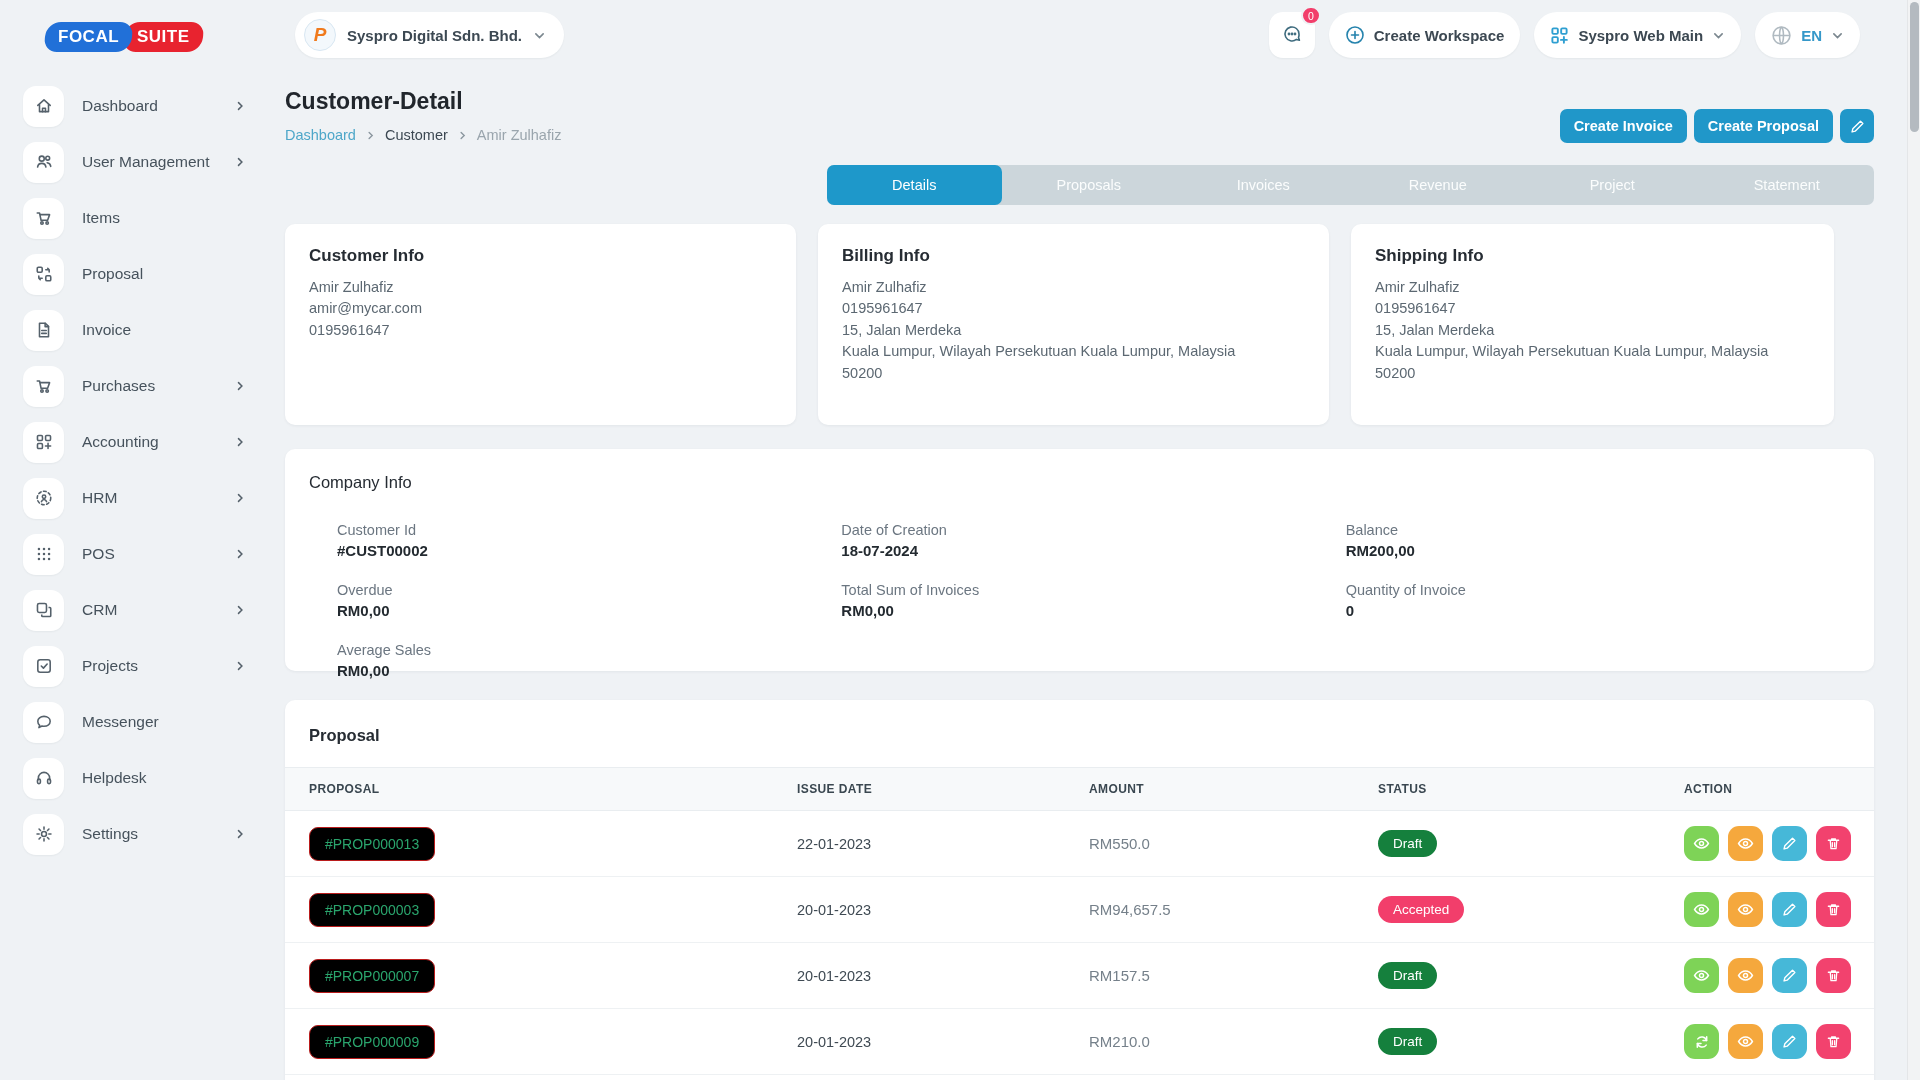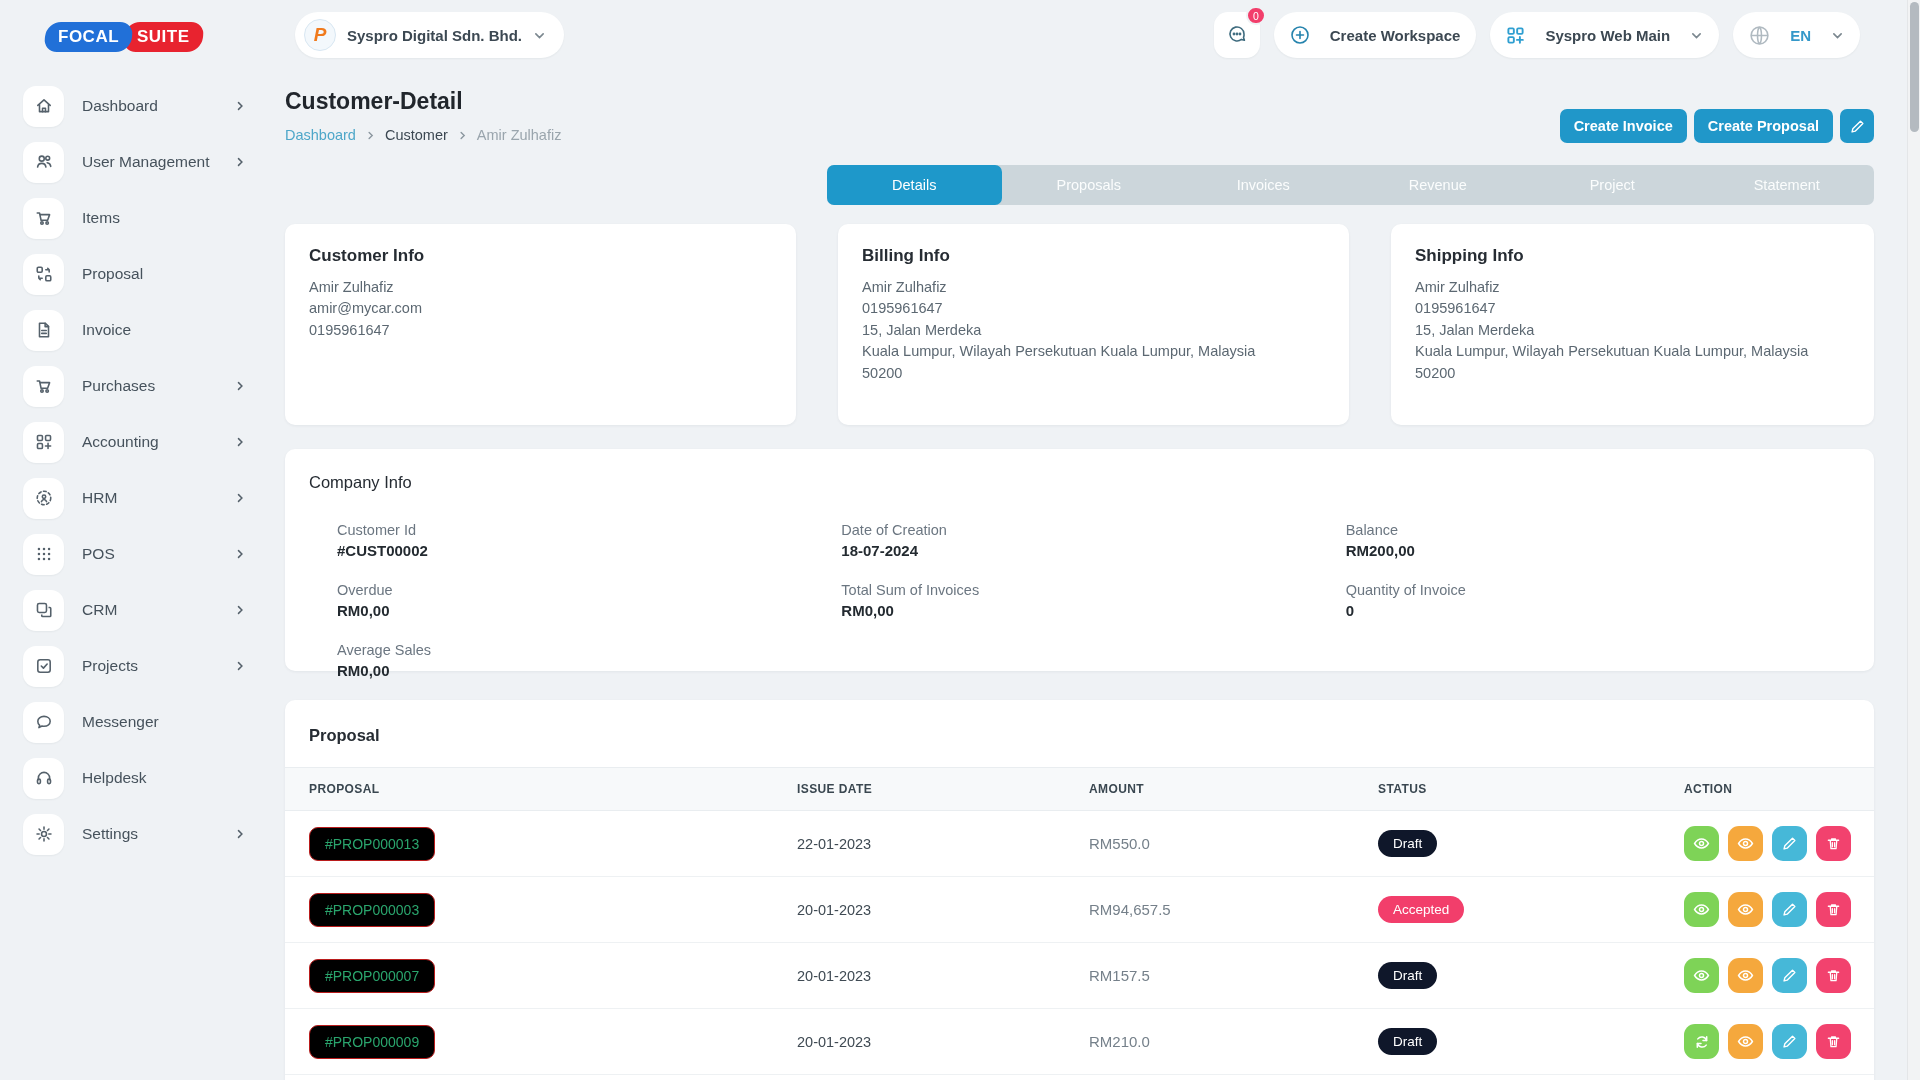--- a/index.html
+++ b/index.html
@@ -15,21 +15,21 @@
   .logo .pill.red  { background:#e8232f; margin-left:-8px; }
   .logo .pill span { display:inline-block; transform:skewX(8deg); }
 
   .ws-select { position:absolute; left:295px; top:12px; height:46px; background:#fff; border-radius:23px;
                display:flex; align-items:center; gap:11px; padding:0 18px 0 9px; box-shadow:0 1px 2px rgba(20,30,40,.05); cursor:pointer; }
   .ws-logo { width:32px; height:32px; border-radius:50%; background:#f3f8fc; border:1px solid #d8e7f2;
              display:flex; align-items:center; justify-content:center; font-weight:800; font-style:italic; font-size:19px; color:#f07a1d; }
   .ws-name { font-size:15px; font-weight:600; color:#3c4852; }
 
   .top-right { position:absolute; right:60px; top:12px; display:flex; gap:14px; align-items:center; }
-  .top-chip { height:46px; background:#fff; border-radius:23px; display:flex; align-items:center; gap:20px; padding:0 16px;
+  .top-chip { height:46px; background:#fff; border-radius:23px; display:flex; align-items:center; gap:9px; padding:0 16px;
               box-shadow:0 1px 2px rgba(20,30,40,.05); font-size:15px; font-weight:600; color:#3c4852; cursor:pointer; }
   .chat-chip { width:46px; height:46px; border-radius:14px; background:#fff; position:relative; display:flex; align-items:center; justify-content:center;
                box-shadow:0 1px 2px rgba(20,30,40,.05); cursor:pointer; }
   .chat-badge { position:absolute; top:-6px; right:-6px; min-width:19px; height:19px; background:#f23e6b; color:#fff; font-size:10.5px;
                 border-radius:10px; display:flex; align-items:center; justify-content:center; padding:0 5px; border:2px solid #eff2f5; }
   .lang-label { color:#3598c9; font-weight:600; }
 
   .scrollbar { position:absolute; right:0; top:0; width:13px; height:1080px; background:#f2f3f4; border-left:1px solid #e4e6e8; }
   .scroll-thumb { position:absolute; top:2px; left:2px; width:9px; height:130px; background:#b4bac0; border-radius:5px; }
 
@@ -53,21 +53,21 @@
   .title-actions { margin-left:auto; display:flex; gap:7px; margin-top:6px; }
   .btn-blue { background:#2097c9; color:#fff; border:none; font-family:inherit; font-size:14.5px; font-weight:600;
               padding:5px 14px; border-radius:7px; cursor:pointer; }
   .btn-icon { width:34px; height:34px; display:flex; align-items:center; justify-content:center; padding:0; }
 
   .tabs-row { display:flex; justify-content:flex-end; margin-top:22px; }
   .tabs { width:1047px; height:40px; background:#ccd6db; border-radius:7px; display:flex; }
   .tab { flex:1; display:flex; align-items:center; justify-content:center; font-size:14.5px; color:#fbfdfd; cursor:pointer; border-radius:7px; }
   .tab.active { background:#1e98ca; color:#fff; }
 
-  .cards-row { display:flex; gap:42px; margin-top:19px; }
+  .cards-row { display:flex; gap:22px; margin-top:19px; }
   .info-card { width:511px; height:201px; background:#fff; border-radius:10px; box-shadow:0 1px 3px rgba(25,35,45,.06); padding:22px 24px; }
   .info-card h3 { font-size:17px; font-weight:600; color:#262c33; margin-bottom:11px; }
   .info-card p { font-size:14.5px; color:#5c6872; line-height:1.48; }
 
   .company-card { margin-top:24px; background:#fff; border-radius:10px; box-shadow:0 1px 3px rgba(25,35,45,.06);
                   padding:24px 24px 30px; height:222px; }
   .company-card h3 { font-size:16.5px; font-weight:400; color:#262c33; }
   .company-grid { display:grid; grid-template-columns:repeat(3,1fr); row-gap:23px; margin:30px 0 0 28px; }
   .field-label { font-size:14.5px; color:#6b7681; }
   .field-value { font-size:15px; font-weight:bold; color:#232a30; margin-top:4px; }
@@ -79,21 +79,21 @@
   col.c1{width:512px} col.c2{width:292px} col.c3{width:289px} col.c4{width:306px} col.c5{width:auto}
   thead th { background:#f7f9fa; border-top:1px solid #e9edf0; border-bottom:1px solid #e9edf0;
              font-size:12px; font-weight:bold; letter-spacing:.4px; color:#3a4750; text-align:left; padding:14px 0; }
   thead th:first-child { padding-left:24px; }
   tbody td { border-bottom:1px solid #eef1f3; padding:15px 0; font-size:14.5px; color:#3f4a53; vertical-align:middle; }
   tbody td:first-child { padding-left:24px; }
   .id-pill { display:inline-block; border:1px solid #b91c1c; color:#2aa56d; font-size:14px; padding:8px 15px;
              border-radius:9px; background:#000000; cursor:pointer; }
   .amount { color:#75808a; font-size:15px; }
   .status-pill { display:inline-block; color:#fff; font-size:13.5px; padding:6px 15px; border-radius:15px; }
-  .status-pill[data-status="Draft"] { background:#0f172a; }
+  .status-pill[data-status="Draft"] { background:#15803d; }
   .status-pill[data-status="Accepted"] { background:#f23e6b; }
   .actions { display:flex; gap:9px; }
   .act { width:35px; height:35px; border-radius:11px; border:none; display:flex; align-items:center; justify-content:center;
          color:#fff; cursor:pointer; }
   .act.green  { background:#7ed357; }
   .act.orange { background:#f5a83d; }
   .act.cyan   { background:#46b8d8; }
   .act.pink   { background:#f2426e; }
 
   svg { display:block; }

